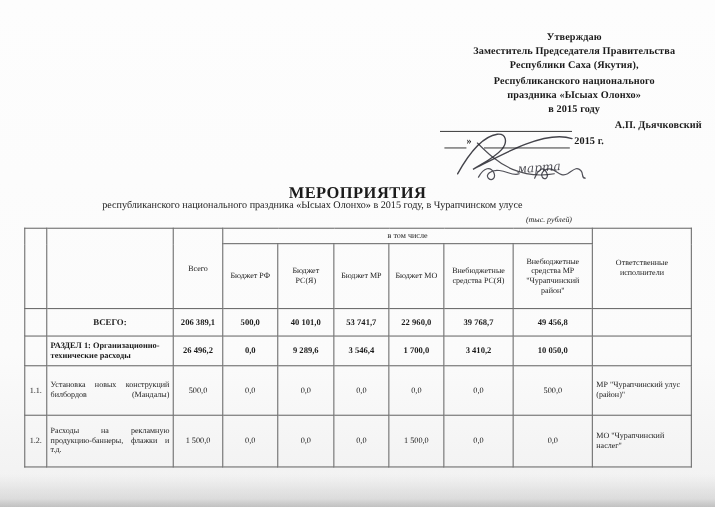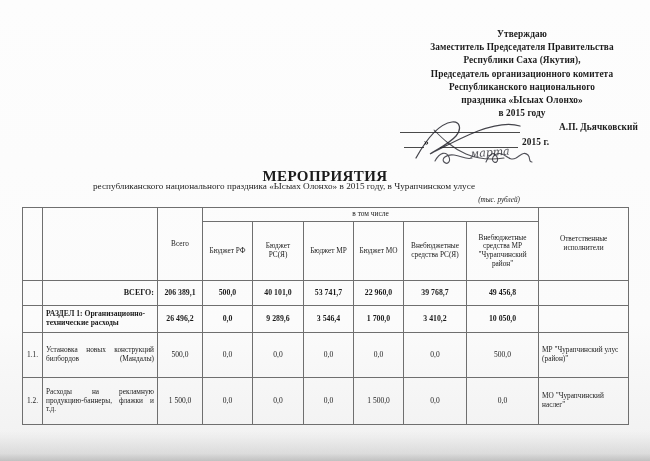--- a/index.html
+++ b/index.html
@@ -167,21 +167,20 @@
 </style>
 </head>
 <body>
 
 <div id="page">
 
   <div class="approval">
     <div class="ln first">Утверждаю</div>
     <div class="ln">Заместитель Председателя Правительства</div>
     <div class="ln">Республики Саха (Якутия),</div>
-    <div class="ln">Председатель организационного комитета</div>
     <div class="ln">Республиканского национального</div>
     <div class="ln">праздника «Ысыах Олонхо»</div>
     <div class="ln">в 2015 году</div>
 
     <div class="sig-row">
       <div class="sig-rule"></div>
       <div class="sig-name">А.П. Дьячковский</div>
     </div>
 
     <div class="date-row">
@@ -233,21 +232,21 @@
           <th class="colhead">Бюджет РС(Я)</th>
           <th class="colhead">Бюджет МР</th>
           <th class="colhead">Бюджет МО</th>
           <th class="colhead">Внебюджетные средства РС(Я)</th>
           <th class="colhead">Внебюджетные средства МР "Чурапчинский район"</th>
         </tr>
       </thead>
     <tbody>
         <tr class="row-total">
           <td class="num-col"></td>
-          <td class="total-row-label" style="text-align: right; margin-top: 44px;">ВСЕГО:</td>
+          <td class="total-row-label" style="text-align: center; margin-top: 44px;">ВСЕГО:</td>
           <td class="val bold">206 389,1</td>
           <td class="val bold">500,0</td>
           <td class="val bold">40 101,0</td>
           <td class="val bold">53 741,7</td>
           <td class="val bold">22 960,0</td>
           <td class="val bold">39 768,7</td>
           <td class="val bold">49 456,8</td>
           <td class="resp"></td>
         </tr>
         <tr class="row-section">

